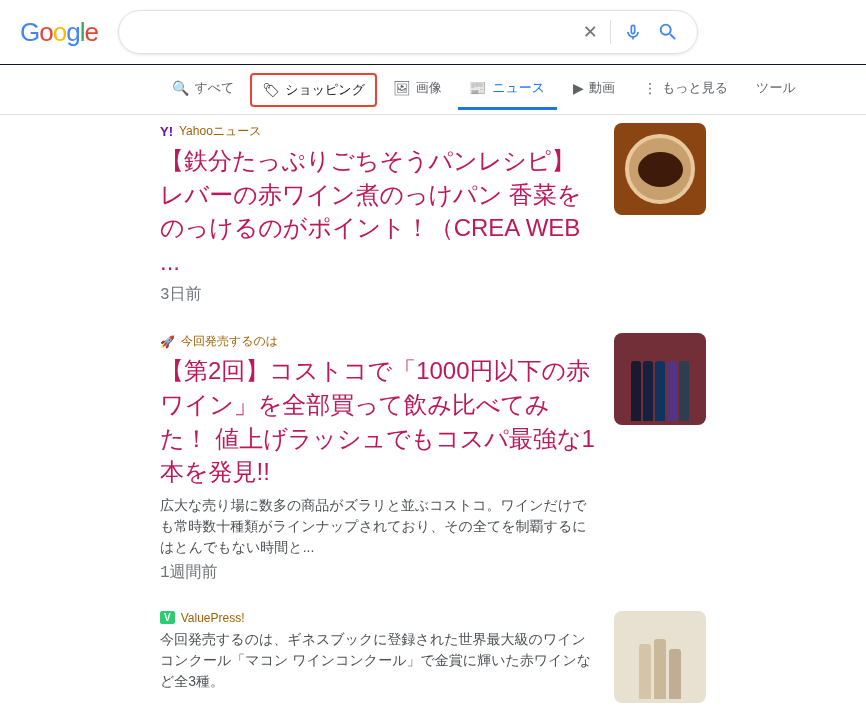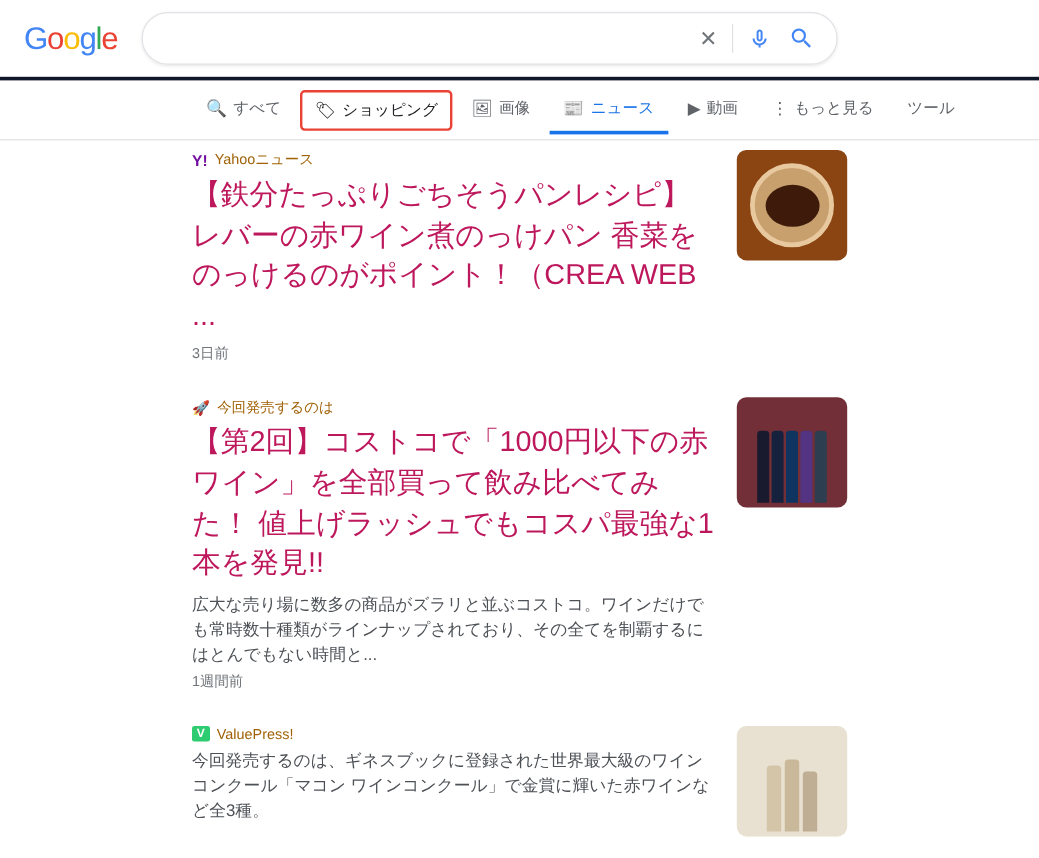--- a/index.html
+++ b/index.html
@@ -1,19 +1,19 @@
 <!DOCTYPE html>
 <html><head>
   <meta charset="utf-8">
   <style>
     * { margin: 0; padding: 0; box-sizing: border-box; }
     body { font-family: Arial, sans-serif; background: #fff; color: #202124; font-size: 14px; width: 866px; min-height: 715px; overflow-x: hidden; }
 
     
-    .header { display: flex; align-items: center; padding: 10px 20px; gap: 20px; border-bottom: 3px solid #0f172a; }
+    .header { display: flex; align-items: center; padding: 10px 20px; gap: 20px; border-bottom: 1px solid #0f172a; }
     .google-logo { display: flex; align-items: center; }
     .logo-text { font-size: 26px; font-weight: 400; letter-spacing: -1px; }
     .logo-g { color: #4285F4; }
     .logo-o1 { color: #EA4335; }
     .logo-o2 { color: #FBBC05; }
     .logo-g2 { color: #4285F4; }
     .logo-l { color: #34A853; }
     .logo-e { color: #EA4335; }
 
     .search-bar { display: flex; align-items: center; border: 1px solid #dfe1e5; border-radius: 24px; padding: 8px 16px; gap: 10px; flex: 1; max-width: 580px; box-shadow: 0 1px 3px rgba(0,0,0,0.1); }
@@ -40,21 +40,21 @@
     .news-item { display: flex; gap: 16px; margin-bottom: 28px; align-items: flex-start; }
     .news-content { flex: 1; }
     .news-source { display: flex; align-items: center; gap: 6px; margin-bottom: 4px; }
     .source-logo { font-size: 12px; font-weight: bold; }
     .source-yahoo { color: #720e9e; font-size: 13px; }
     .source-rocket { color: #e74c3c; font-size: 12px; }
     .source-valuepress { background: #2ecc71; color: white; font-size: 10px; padding: 1px 4px; border-radius: 2px; }
     .source-name { font-size: 12px; color: #a16207; }
     .news-title { font-size: 24px; color: #be185d; line-height: 1.4; margin-bottom: 6px; cursor: pointer; }
     .news-snippet { font-size: 14px; color: #4d5156; line-height: 1.5; margin-bottom: 4px; }
-    .news-date { font-size: 12px; color: #70757a; }
+    .news-date { font-size: 16px; color: #70757a; font-family: Liberation Mono, monospace; }
     .news-thumbnail { width: 92px; height: 92px; border-radius: 8px; flex-shrink: 0; overflow: hidden; }
 
     
     .food-thumb { background: #8B4513; position: relative; display: flex; align-items: center; justify-content: center; }
     .wine-thumb { background: #722F37; display: flex; align-items: flex-end; justify-content: center; gap: 2px; padding-bottom: 4px; }
     .wine-bottle { width: 10px; height: 60px; border-radius: 3px 3px 0 0; }
     .wb1 { background: #1a1a2e; }
     .wb2 { background: #16213e; }
     .wb3 { background: #0f3460; }
     .wb4 { background: #533483; }

